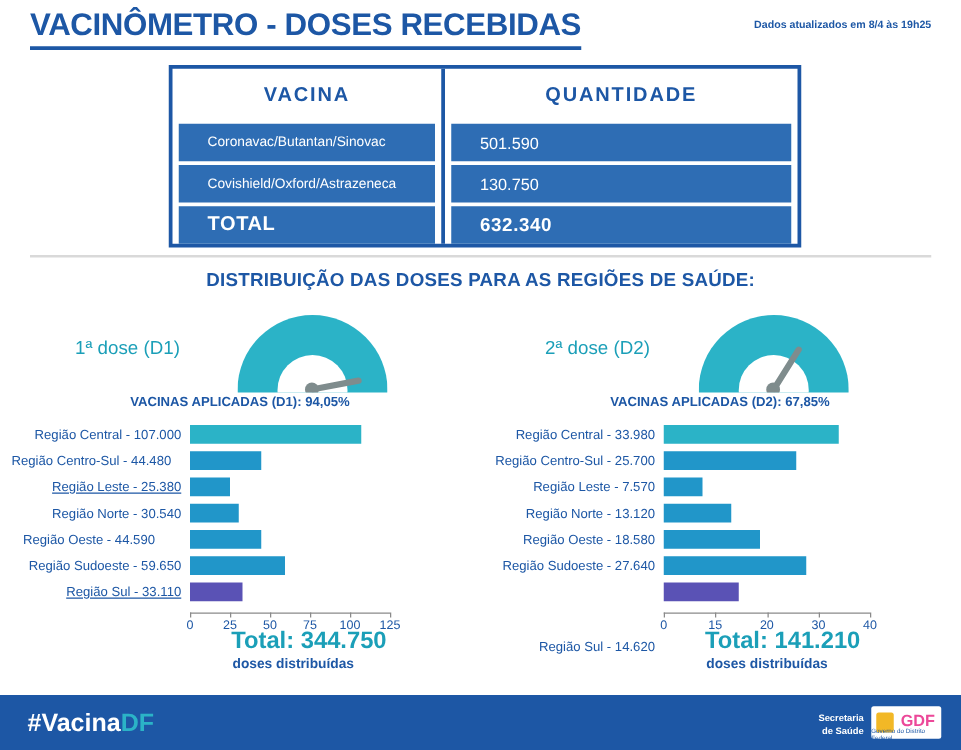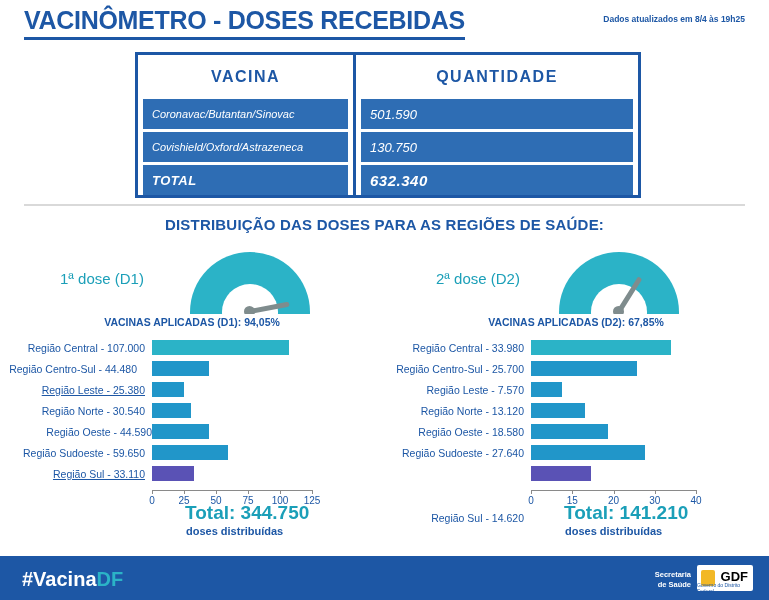--- a/index.html
+++ b/index.html
@@ -38,24 +38,24 @@
   .col-left{width:218px;border-right:3px solid #1d57a5;box-sizing:border-box;}
   .col-right{flex:1;}
   .th{
     height:44px;display:flex;align-items:center;justify-content:center;
     font-size:16px;font-weight:bold;letter-spacing:1.5px;color:#1d57a5;
   }
   .cell{
     height:30px;margin:0 5px 3px 5px;
     background:#2e6db4;color:#ffffff;
     display:flex;align-items:center;
-    font-size:11px;padding-left:9px;box-sizing:border-box;font-style:italic;
+    font-size:11px;padding-left:23px;box-sizing:border-box;
   }
   .cell.total{
-    font-weight:bold;font-size:13px;letter-spacing:.5px;
+    font-weight:bold;font-size:16px;letter-spacing:.5px;
   }
   .cell.qty{font-size:13px;}
   .cell.qty.total{font-size:15px;font-weight:bold;}
 
   .divider{
     position:absolute;left:24px;top:204px;width:721px;height:2px;background:#d9d9d9;
   }
 
   
   .section-title{
@@ -135,21 +135,21 @@
   .hashtag .accent{color:#2bb3c7;}
   .sec-saude{
     position:absolute;right:78px;top:14px;color:#ffffff;font-size:7.5px;
     font-weight:bold;text-align:right;line-height:10px;
   }
   .gdf{
     position:absolute;right:16px;top:9px;width:56px;height:26px;background:#ffffff;
     border-radius:2px;
   }
   .gdf .gdf-txt{
-    position:absolute;right:5px;top:4px;font-size:13px;font-weight:bold;color:#000000;
+    position:absolute;right:5px;top:4px;font-size:13px;font-weight:bold;color:#ec4899;
   }
   .gdf .gdf-sub{
     position:absolute;right:5px;top:17px;font-size:5px;color:#1d57a5;
   }
   .gdf .gdf-mark{
     position:absolute;left:4px;top:5px;width:14px;height:16px;background:#f2b826;
     border-radius:2px;
   }
 </style>
 </head>
@@ -192,21 +192,21 @@
     <div class="applied">VACINAS APLICADAS (D1): 94,05%</div>
     <div class="chart" id="chart-0">
         <div class="rowlabel" style="top: 8px; left: 0px; width: 145px;">Região Central - 107.000</div>
         <div class="bar" style="top: 6px; left: 152px; width: 136.96px; background: rgb(43, 179, 199);"></div>
         <div class="rowlabel" style="top: 29px; left: 0px; width: 137px;">Região Centro-Sul - 44.480</div>
         <div class="bar" style="top: 27px; left: 152px; width: 56.9344px; background: rgb(33, 150, 201);"></div>
         <div class="rowlabel" style="top: 50px; left: 0px; width: 145px; text-decoration: underline;">Região Leste - 25.380</div>
         <div class="bar" style="top: 48px; left: 152px; width: 32.4864px; background: rgb(33, 150, 201);"></div>
         <div class="rowlabel" style="top: 71px; left: 0px; width: 145px;">Região Norte - 30.540</div>
         <div class="bar" style="top: 69px; left: 152px; width: 39.0912px; background: rgb(33, 150, 201);"></div>
-        <div class="rowlabel" style="top: 92px; left: 0px; width: 152px;">Região Oeste - 44.590</div>
+        <div class="rowlabel" style="top: 92px; left: 0px; width: 124px;">Região Oeste - 44.590</div>
         <div class="bar" style="top: 90px; left: 152px; width: 57.0752px; background: rgb(33, 150, 201);"></div>
         <div class="rowlabel" style="top: 113px; left: 0px; width: 145px;">Região Sudoeste - 59.650</div>
         <div class="bar" style="top: 111px; left: 152px; width: 76.352px; background: rgb(33, 150, 201);"></div>
         <div class="rowlabel" style="top: 134px; left: 0px; width: 145px; text-decoration: underline;">Região Sul - 33.110</div>
         <div class="bar" style="top: 132px; left: 152px; width: 42.3808px; background: rgb(90, 82, 181);"></div>
         <div class="axis" style="top: 156px; left: 152px; width: 160px;"></div>
         <div class="tick" style="left: 152px; top: 156px;"></div>
         <div class="ticklabel" style="left: 137px; top: 161px;">0</div>
         <div class="tick" style="left: 184px; top: 156px;"></div>
         <div class="ticklabel" style="left: 169px; top: 161px;">25</div>

